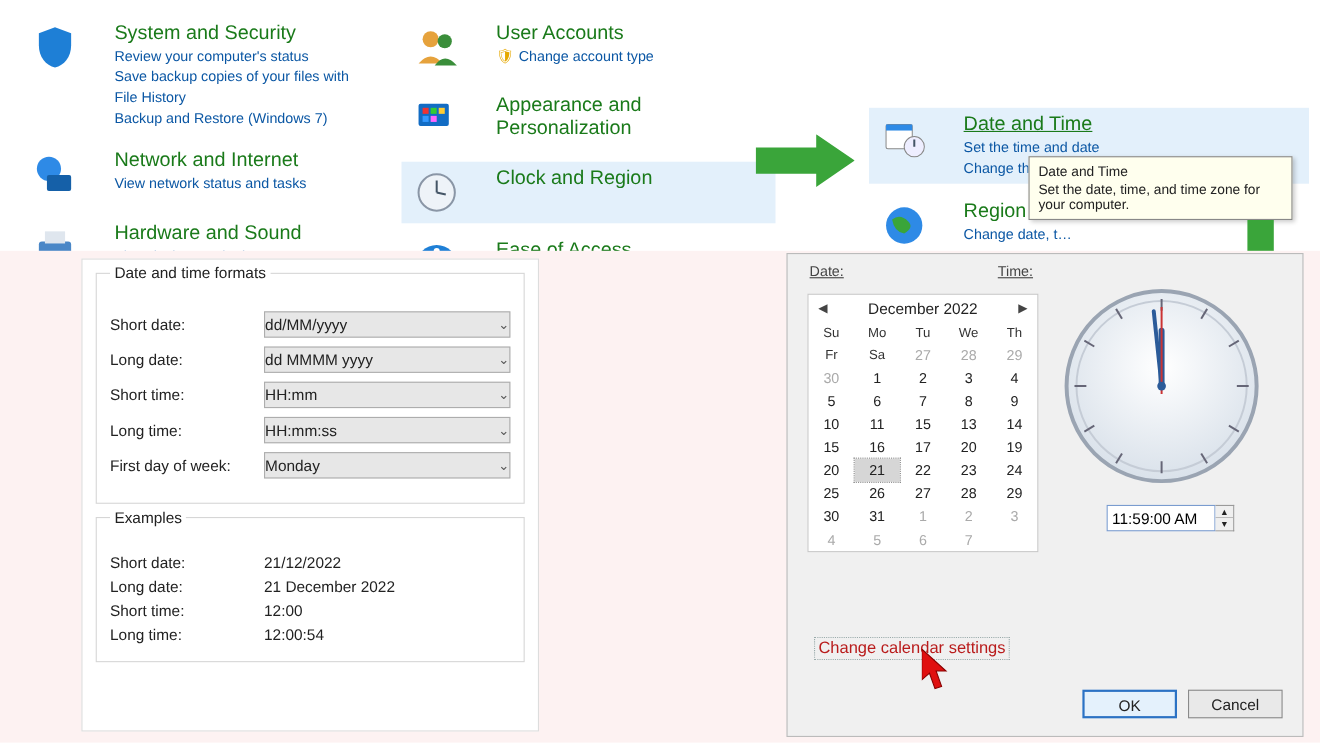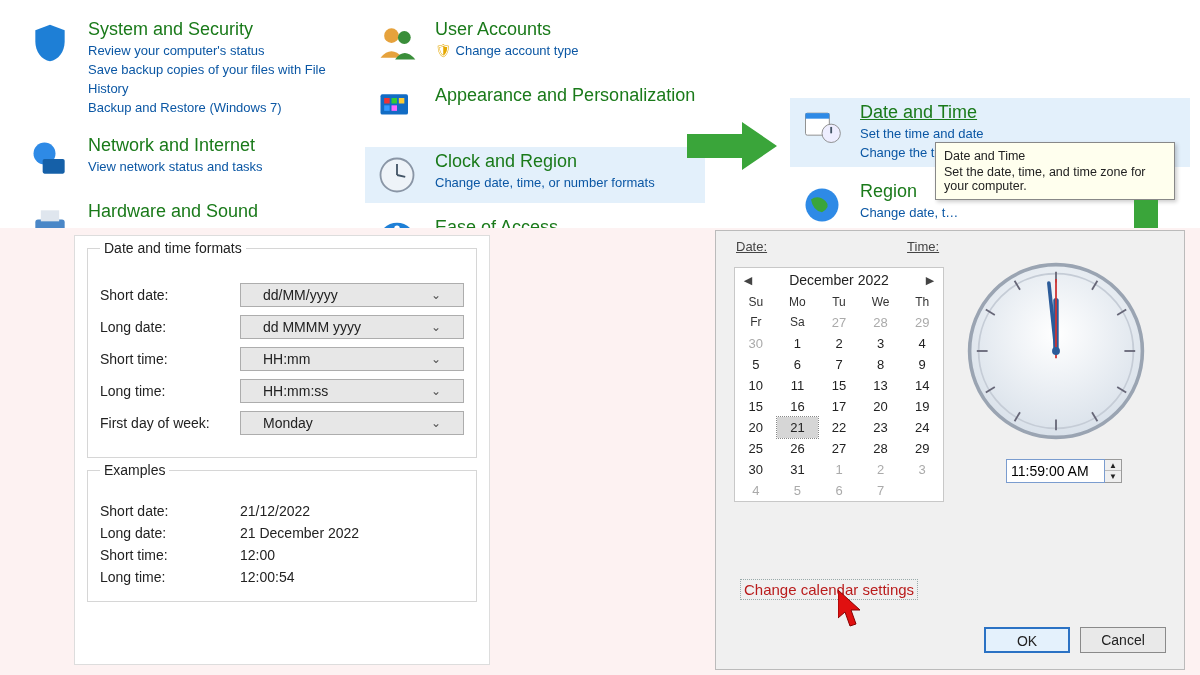--- a/index.html
+++ b/index.html
@@ -6,21 +6,21 @@
   body { font-family: "Segoe UI", Arial, sans-serif; font-size: 14px; color: #222; background: #fff; width: 1200px; height: 675px; position: relative; overflow: hidden; }
   a { color: #0066cc; text-decoration: none; }
 
   
   .cp-top { position: absolute; left: 0; top: 0; width: 1200px; height: 228px; background: #fff; }
   .cp-col { position: absolute; top: 15px; }
   .cp-col.a { left: 18px; width: 330px; }
   .cp-col.b { left: 365px; width: 340px; }
   .cp-col.c { left: 790px; width: 400px; top: 98px; }
 
-  .cp-item { display: flex; gap: 14px; margin-bottom: 10px; padding: 4px 8px; }
+  .cp-item { display: flex; gap: 30px; margin-bottom: 10px; padding: 4px 8px; }
   .cp-item.hl { background: #e3f0fb; }
   .cp-icon { flex: 0 0 48px; height: 48px; display:flex; align-items:center; justify-content:center; }
   .cp-body h3 { font-weight: 400; font-size: 18px; color: #1a7a1a; margin-bottom: 2px; }
   .cp-body h3.u { text-decoration: underline; }
   .cp-body .lnk { display:block; font-size: 13px; color: #0b57a4; line-height: 1.45; }
   .cp-body .lnk .shield { color:#e5a800; margin-right:4px; }
 
   .tooltip {
     position:absolute; left:935px; top:142px; width:240px; background:#ffffee; border:1px solid #888;
     padding:6px 8px; font-size:12.5px; box-shadow: 2px 2px 4px rgba(0,0,0,.2);
@@ -36,21 +36,21 @@
 
   
   .formats {
     position:absolute; left:74px; top:235px; width:416px; height:430px;
     background:#fff; border:1px solid #ddd;
   }
   .fgroup { border:1px solid #d6d6d6; margin:12px; padding:10px 12px 14px; }
   .flegend { font-size:14px; color:#222; position:relative; top:-19px; background:#fff; padding:0 4px; }
   .frow { display:flex; align-items:center; margin:8px 0; }
   .flabel { width:140px; font-size:14px; }
-  .fcombo { flex:1; background:#e7e7e7; border:1px solid #adadad; height:24px; display:flex; align-items:center; padding:0 22px; font-size:14px; justify-content:space-between; }
+  .fcombo { flex:1; background:#e7e7e7; border:1px solid #adadad; height:24px; display:flex; align-items:center; padding:0 0; font-size:14px; justify-content:space-between; }
   .fcombo::after { content:"⌄"; font-size:12px; color:#555; }
   .exrow { display:flex; margin:6px 0; }
   .exrow .flabel { width:140px; }
   .exval { font-size:14px; }
 
   
   .dt-dialog {
     position:absolute; left:715px; top:230px; width:470px; height:440px;
     background:#f0f0f0; border:1px solid #bbb;
   }
@@ -164,21 +164,20 @@
       <div class="cp-item hl">
         <div class="cp-icon">
           <svg width="44" height="44" viewBox="0 0 48 48">
             <circle cx="24" cy="24" r="18" fill="#eef3f8" stroke="#8a96a6" stroke-width="2"></circle>
             <line x1="24" y1="24" x2="24" y2="12" stroke="#456" stroke-width="2"></line>
             <line x1="24" y1="24" x2="33" y2="26" stroke="#456" stroke-width="2"></line>
           </svg>
         </div>
         <div class="cp-body">
           <h3>Clock and Region</h3>
-          <a href="#" class="lnk">Change date, time, or number formats</a>
         </div>
       </div>
       <div class="cp-item">
         <div class="cp-icon">
           <svg width="44" height="44" viewBox="0 0 48 48">
             <circle cx="24" cy="24" r="20" fill="#1e7fd6"></circle>
             <path d="M24 14 L24 30 M24 30 L16 40 M24 30 L32 40 M16 20 L32 20" stroke="#fff" stroke-width="3" fill="none" stroke-linecap="round"></path>
             <circle cx="24" cy="10" r="3" fill="#fff"></circle>
           </svg>
         </div>

